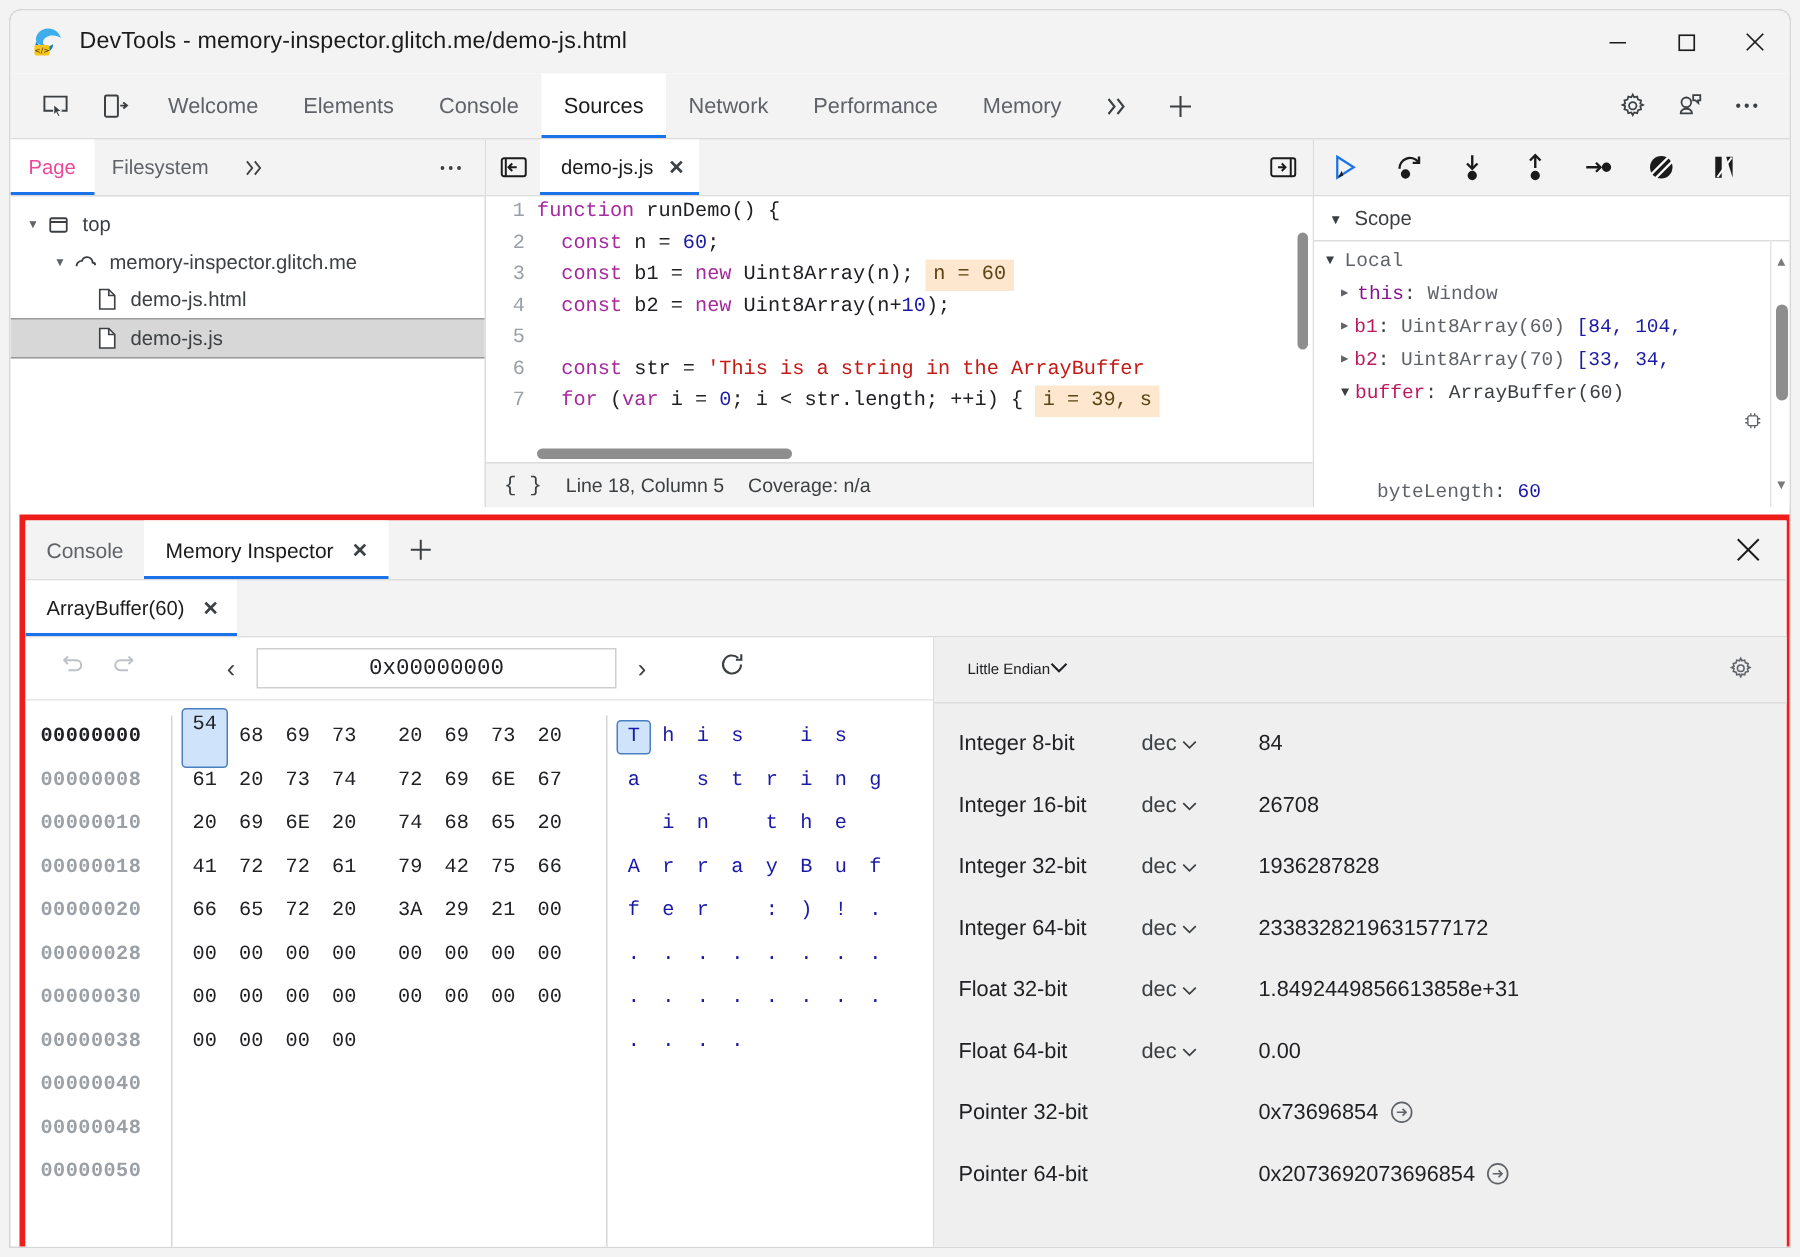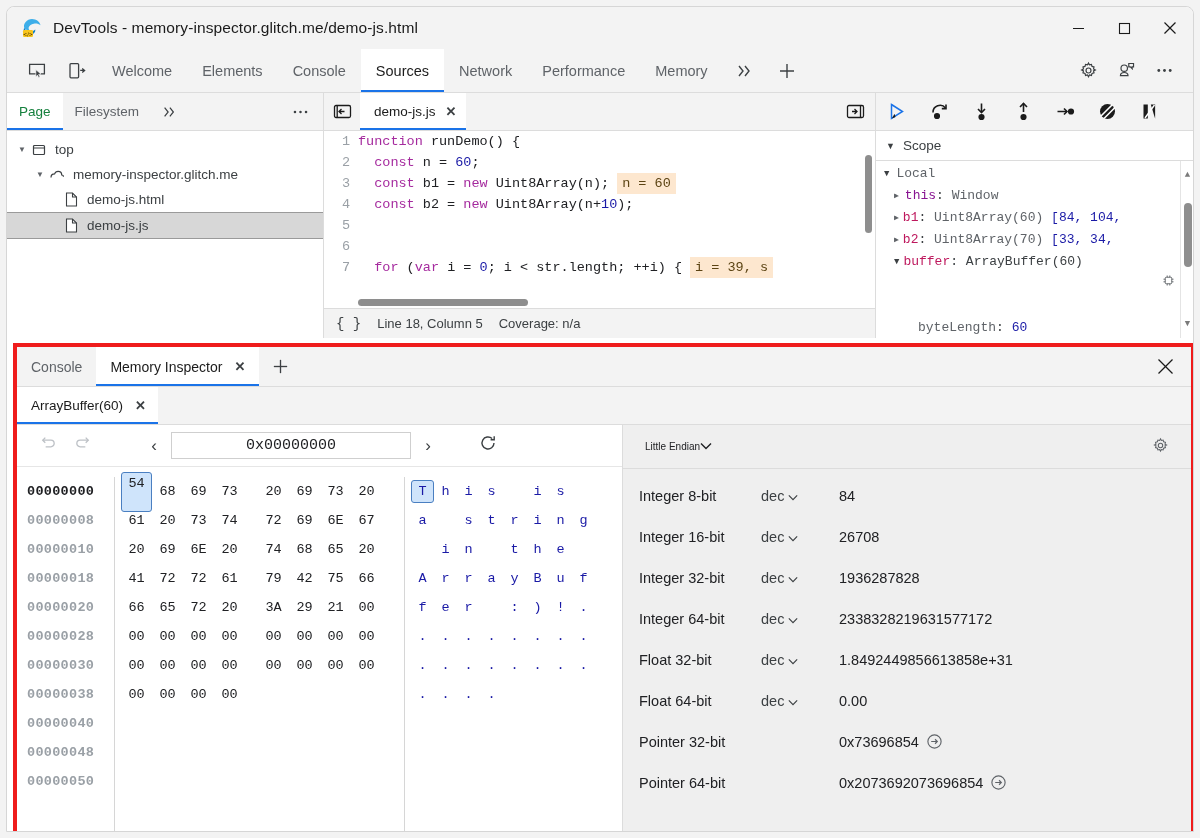--- a/index.html
+++ b/index.html
@@ -53,21 +53,21 @@
   .tb-right { margin-left:auto; display:flex; align-items:center; padding-right:10px; }
   .tb-right > div { width:38px; display:flex; align-items:center; justify-content:center; height:44px; }
 
   
   .upper { display:flex; height:245px; }
 
   
   .navpane { width:317px; border-right:1px solid #dcdcdc; display:flex; flex-direction:column; background:#fff; }
   .nav-tabs { height:38px; display:flex; align-items:stretch; background:#f3f3f3; border-bottom:1px solid #dcdcdc; }
   .nav-tab { display:flex; align-items:center; padding:0 12px; font-size:13.5px; color:#5f6368; position:relative; }
-  .nav-tab.sel { background:#fff; color:#15803d; }
+  .nav-tab.sel { background:#fff; color:#ec4899; }
   .nav-tab.sel:after { content:""; position:absolute; left:0; right:0; bottom:0; height:2.5px; background:#1a73e8; }
   .nav-tab-ic { display:flex; align-items:center; padding:0 10px; color:#3c4043; }
   .nav-tab-dots { margin-left:auto; display:flex; align-items:center; padding:0 14px; color:#3c4043; }
   .tree { padding-top:6px; font-size:13.5px; flex:1; }
   .tnode { display:flex; align-items:center; height:25px; color:#3c4043; }
   .tnode.sel { background:#d7d7d7; border-top:1px solid #9a9a9a; border-bottom:1px solid #9a9a9a; height:27px; }
   .tri { width:14px; text-align:center; font-size:8px; color:#5f6368; flex:none; }
   .tico { width:20px; display:flex; align-items:center; justify-content:center; flex:none; }
 
   
@@ -352,21 +352,21 @@
               <line x1="14.5" y1="3.5" x2="14.5" y2="15.5"></line>
             </svg>
         </div>
       </div>
       <div class="code">
         <div class="cline"><span class="lnum">1</span><span><span class="k">function</span> runDemo() {</span></div>
         <div class="cline"><span class="lnum">2</span><span>  <span class="k">const</span> n = <span class="num">60</span>;</span></div>
         <div class="cline"><span class="lnum">3</span><span>  <span class="k">const</span> b1 = <span class="k">new</span> Uint8Array(n);</span><span class="inline-val">n = 60</span></div>
         <div class="cline"><span class="lnum">4</span><span>  <span class="k">const</span> b2 = <span class="k">new</span> Uint8Array(n+<span class="num">10</span>);</span></div>
         <div class="cline"><span class="lnum">5</span></div>
-        <div class="cline"><span class="lnum">6</span></div>
+        <div class="cline"><span class="lnum">6</span><span>  <span class="k">const</span> str = <span class="str">'This is a string in the ArrayBuffer</span></span></div>
         <div class="cline"><span class="lnum">7</span><span>  <span class="k">for</span> (<span class="k">var</span> i = <span class="num">0</span>; i &lt; str.length; ++i) {</span><span class="inline-val">i = 39, s</span></div>
         <div class="code-scroll"></div>
         <div style="position:absolute;left:34px;right:0;bottom:2px;height:7px;background:#8e8e8e;border-radius:4px;width:170px;"></div>
       </div>
       <div class="status">
         <span class="braces">{ }</span>
         <span>Line 18, Column 5</span>
         <span>Coverage: n/a</span>
       </div>
     </div>

